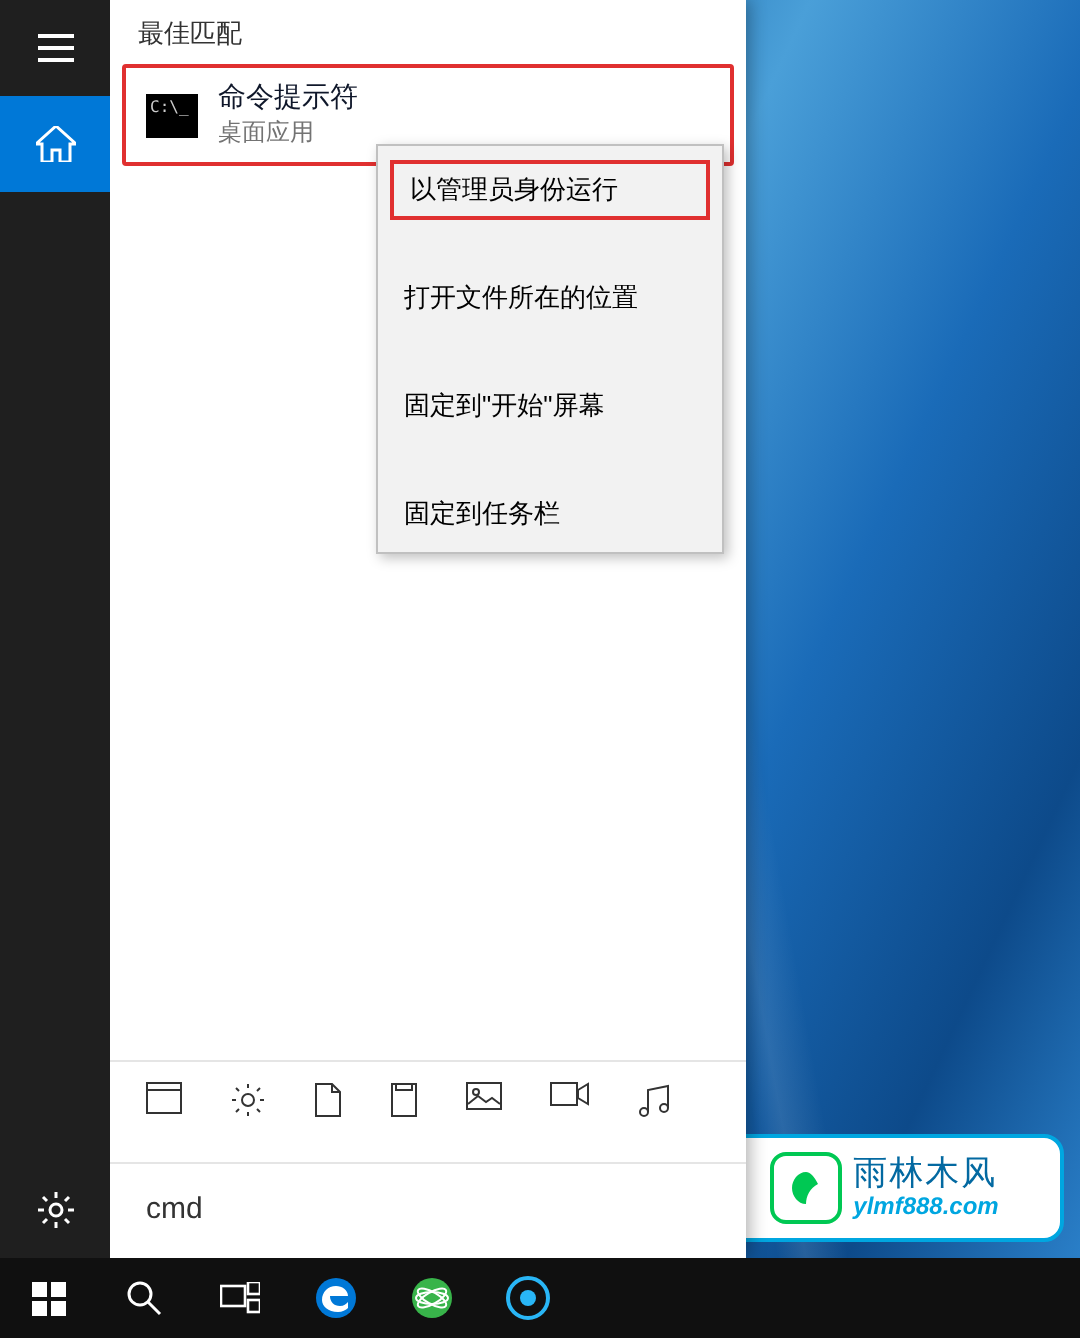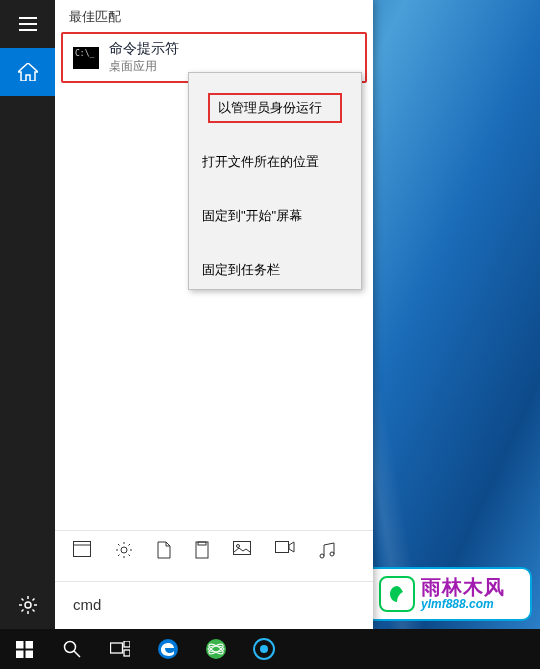--- a/index.html
+++ b/index.html
@@ -118,21 +118,21 @@
     }
     .cm-item {
       padding: 6px 10px;
       font-size: 13px;
       color: #000;
       cursor: pointer;
       margin-top: 24px;
     }
     .cm-item.highlight {
       border: 2px solid #e03030;
-      margin: 16px;
+      margin: 3px;
       padding: 4px 8px;
     }
     .taskbar {
       position: absolute;
       left: 0; right: 0; bottom: 0;
       height: 40px;
       background: #101010;
       display: flex;
       align-items: center;
       z-index: 30;
@@ -163,21 +163,21 @@
       width: 36px; height: 36px;
       border: 2px solid #00c853;
       border-radius: 8px;
       display: flex;
       align-items: center;
       justify-content: center;
       color: #00c853;
       flex-shrink: 0;
     }
     .wm-text { display: flex; flex-direction: column; line-height: 1.1; }
-    .wm-cn { font-size: 20px; font-weight: bold; color: #a21caf; letter-spacing: 1px; }
+    .wm-cn { font-size: 17px; font-weight: normal; color: #0369a1; letter-spacing: 1px; }
     .wm-url { font-size: 12px; font-weight: bold; color: #00a6e0; font-style: italic; }
     svg { display: block; }
   </style>
 </head>
 <body>
 
 <div class="desktop-bg"></div>
 
 <div class="left-rail">
   <div class="rail-btn">

